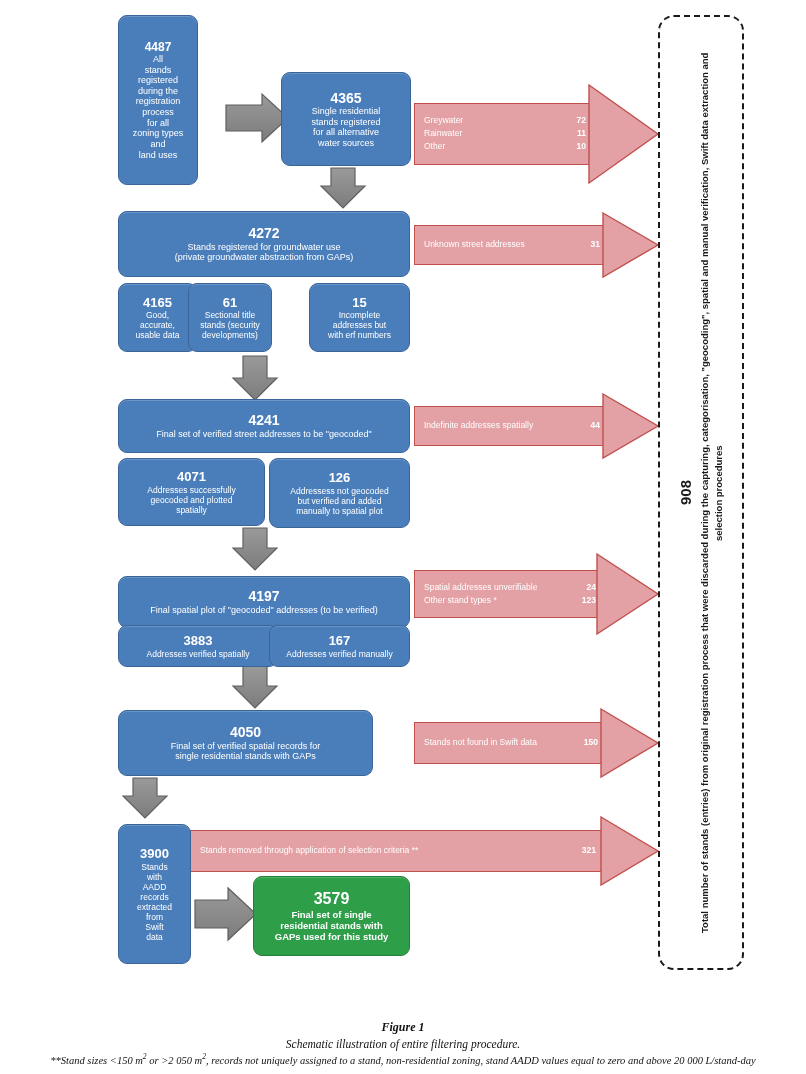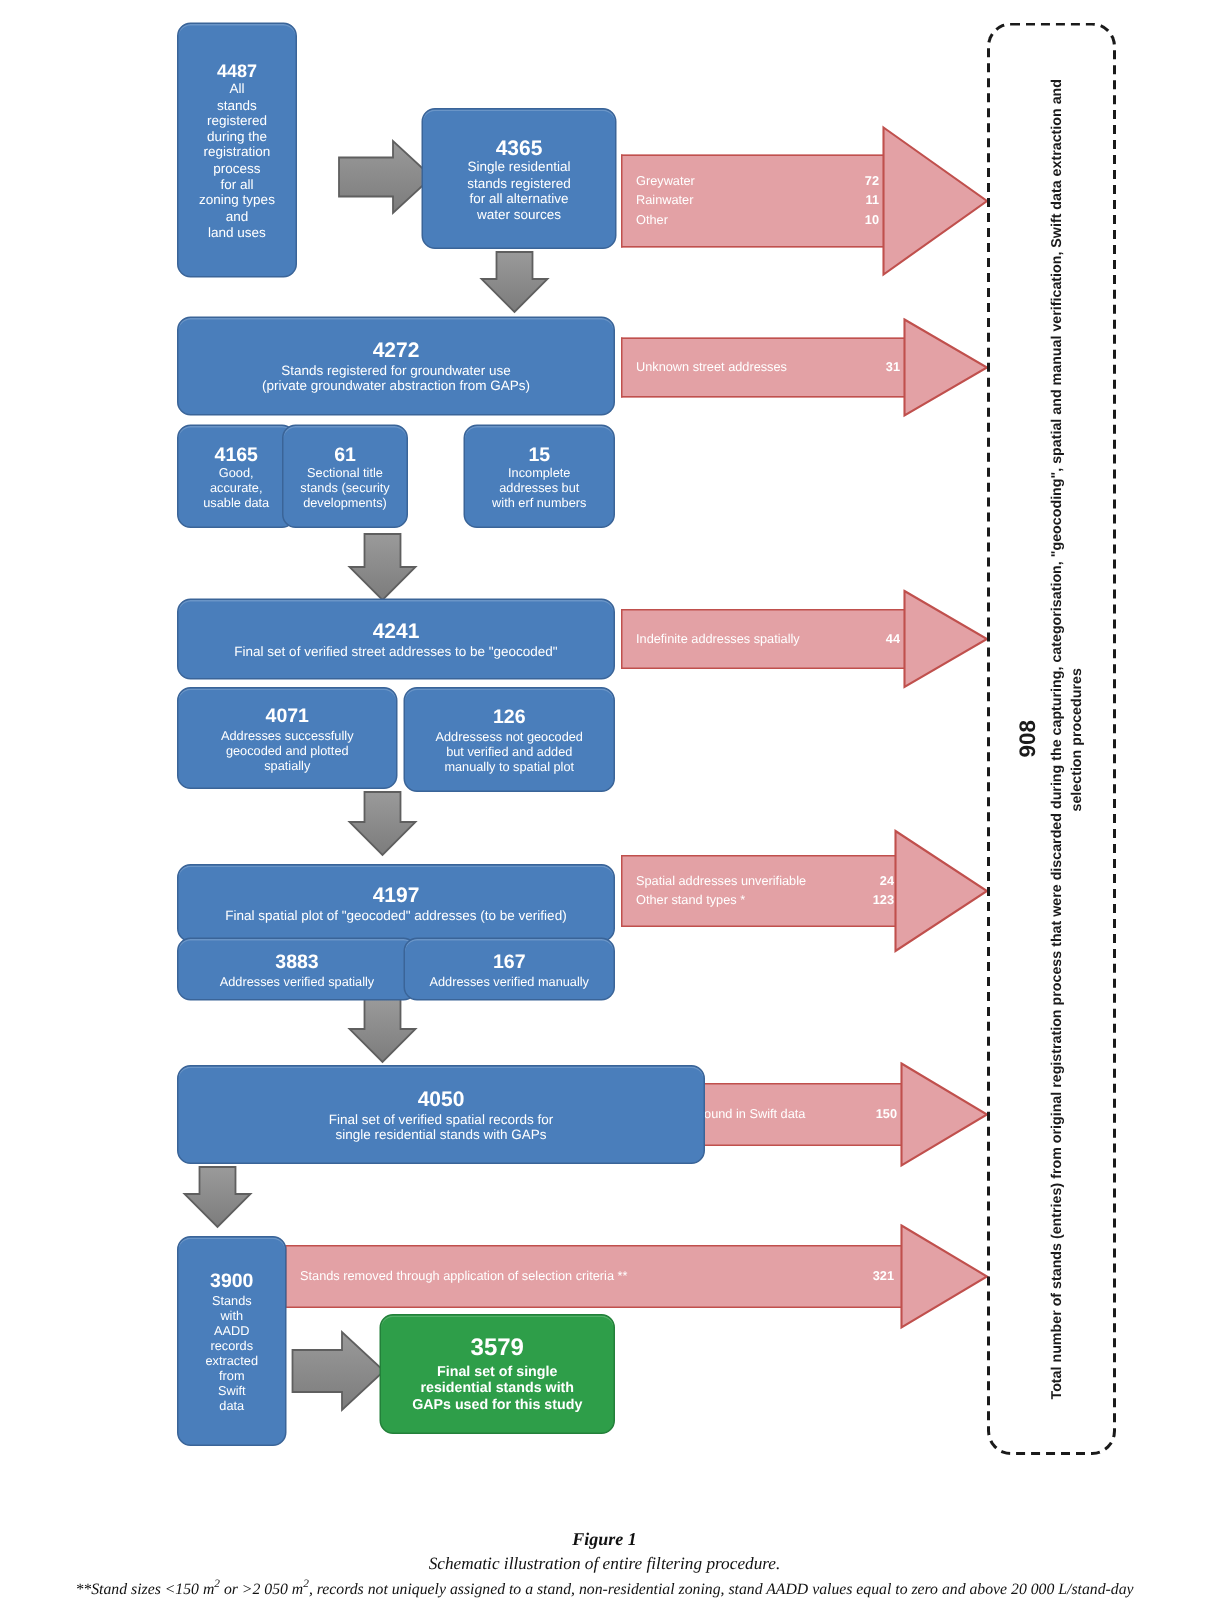--- a/index.html
+++ b/index.html
@@ -352,21 +352,21 @@
   <div class="node blue" style="left:118px; top:625px; width:160px; height:42px;">
     <span class="num" style="font-size:13px;">3883</span>
     <span class="txt" style="font-size:8.5px; white-space:pre-line;">Addresses verified spatially</span>
   </div>
 
   <div class="node blue" style="left:269px; top:625px; width:141px; height:42px;">
     <span class="num" style="font-size:13px;">167</span>
     <span class="txt" style="font-size:8.5px; white-space:pre-line;">Addresses verified manually</span>
   </div>
 
-  <div class="node blue" style="left:118px; top:710px; width:352px; height:66px;">
+  <div class="node blue" style="left:118px; top:710px; width:255px; height:66px;">
     <span class="num" style="font-size:14px;">4050</span>
     <span class="txt" style="font-size:9px; white-space:pre-line;">Final set of verified spatial records for
 single residential stands with GAPs</span>
   </div>
 
   <div class="node blue" style="left:118px; top:824px; width:73px; height:140px;">
     <span class="num" style="font-size:13px;">3900</span>
     <span class="txt" style="font-size:8.5px; white-space:pre-line;">Stands
 with
 AADD

